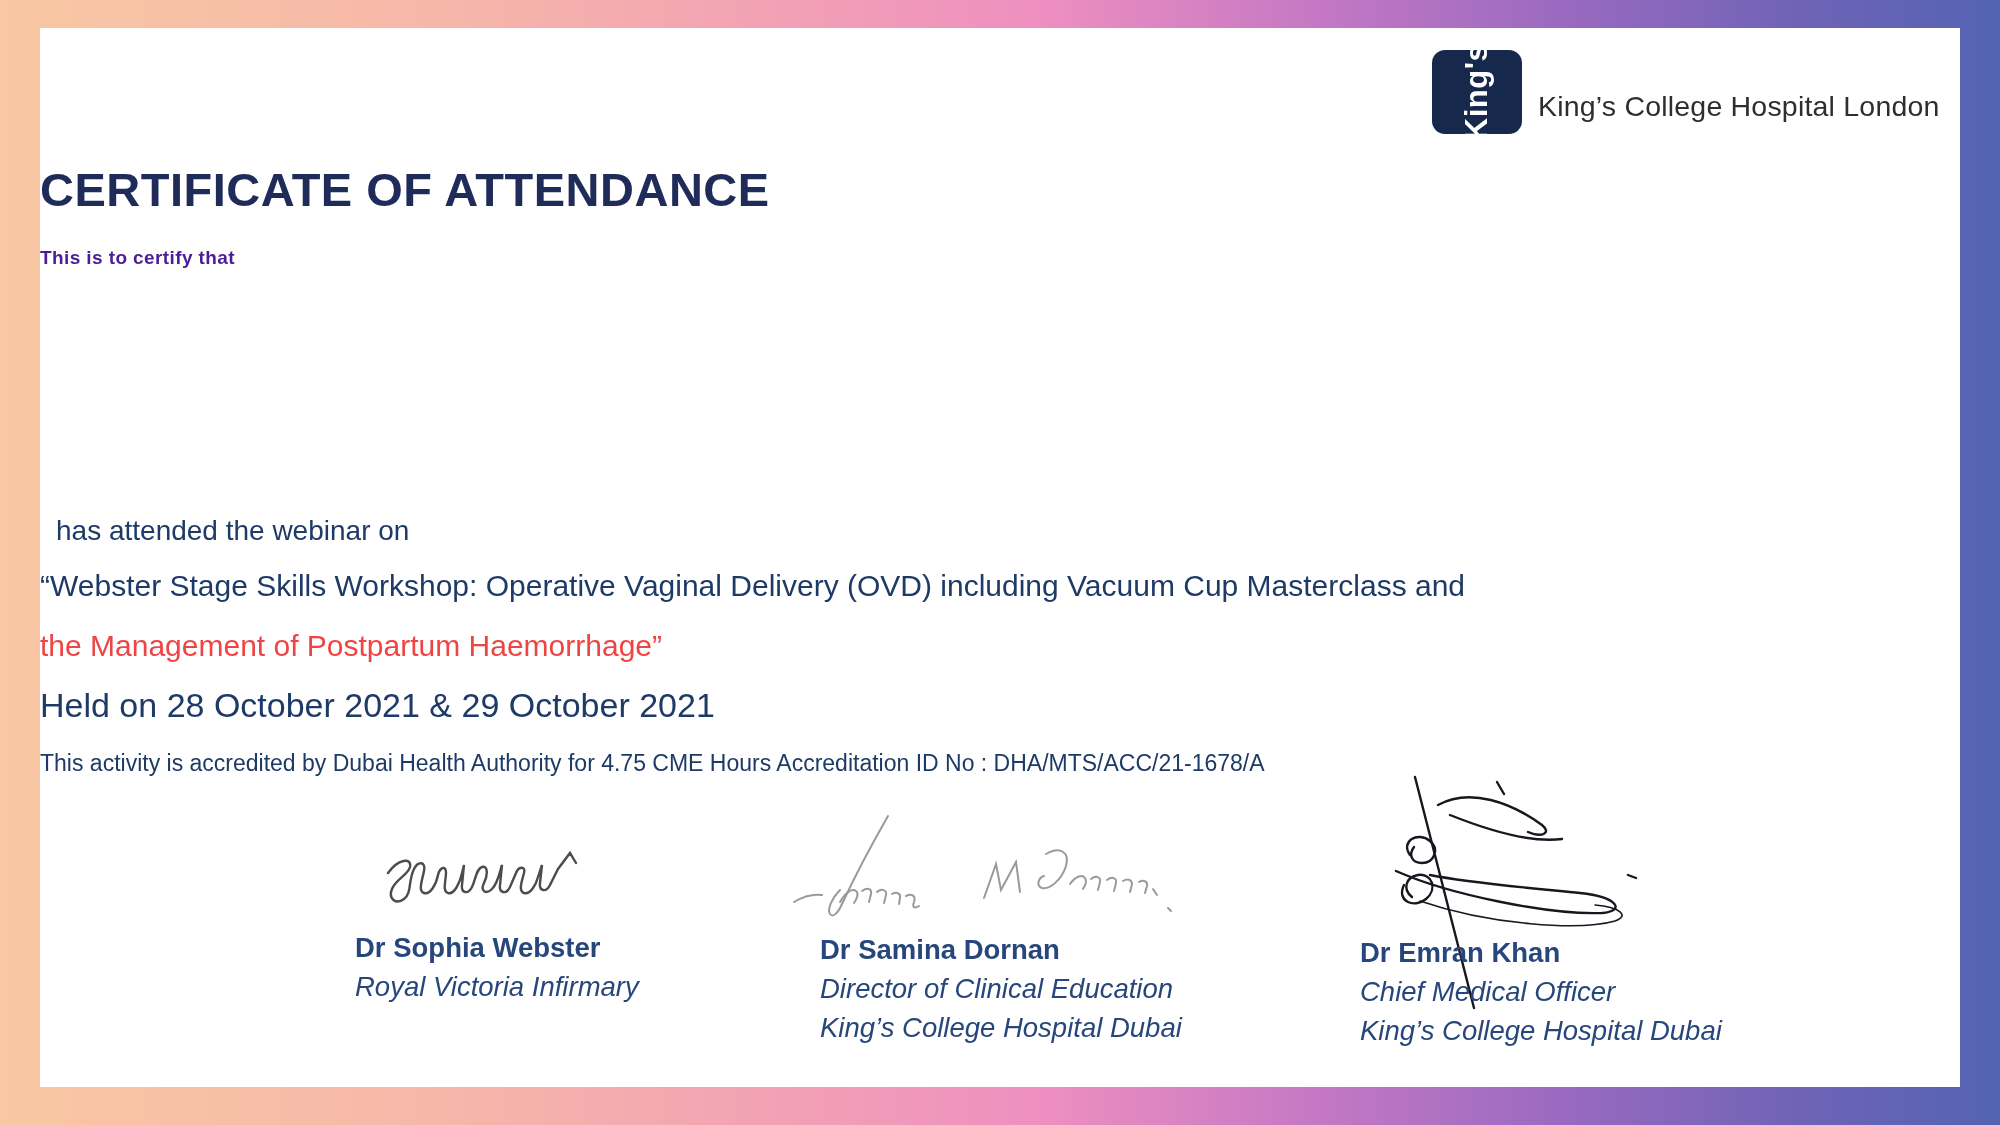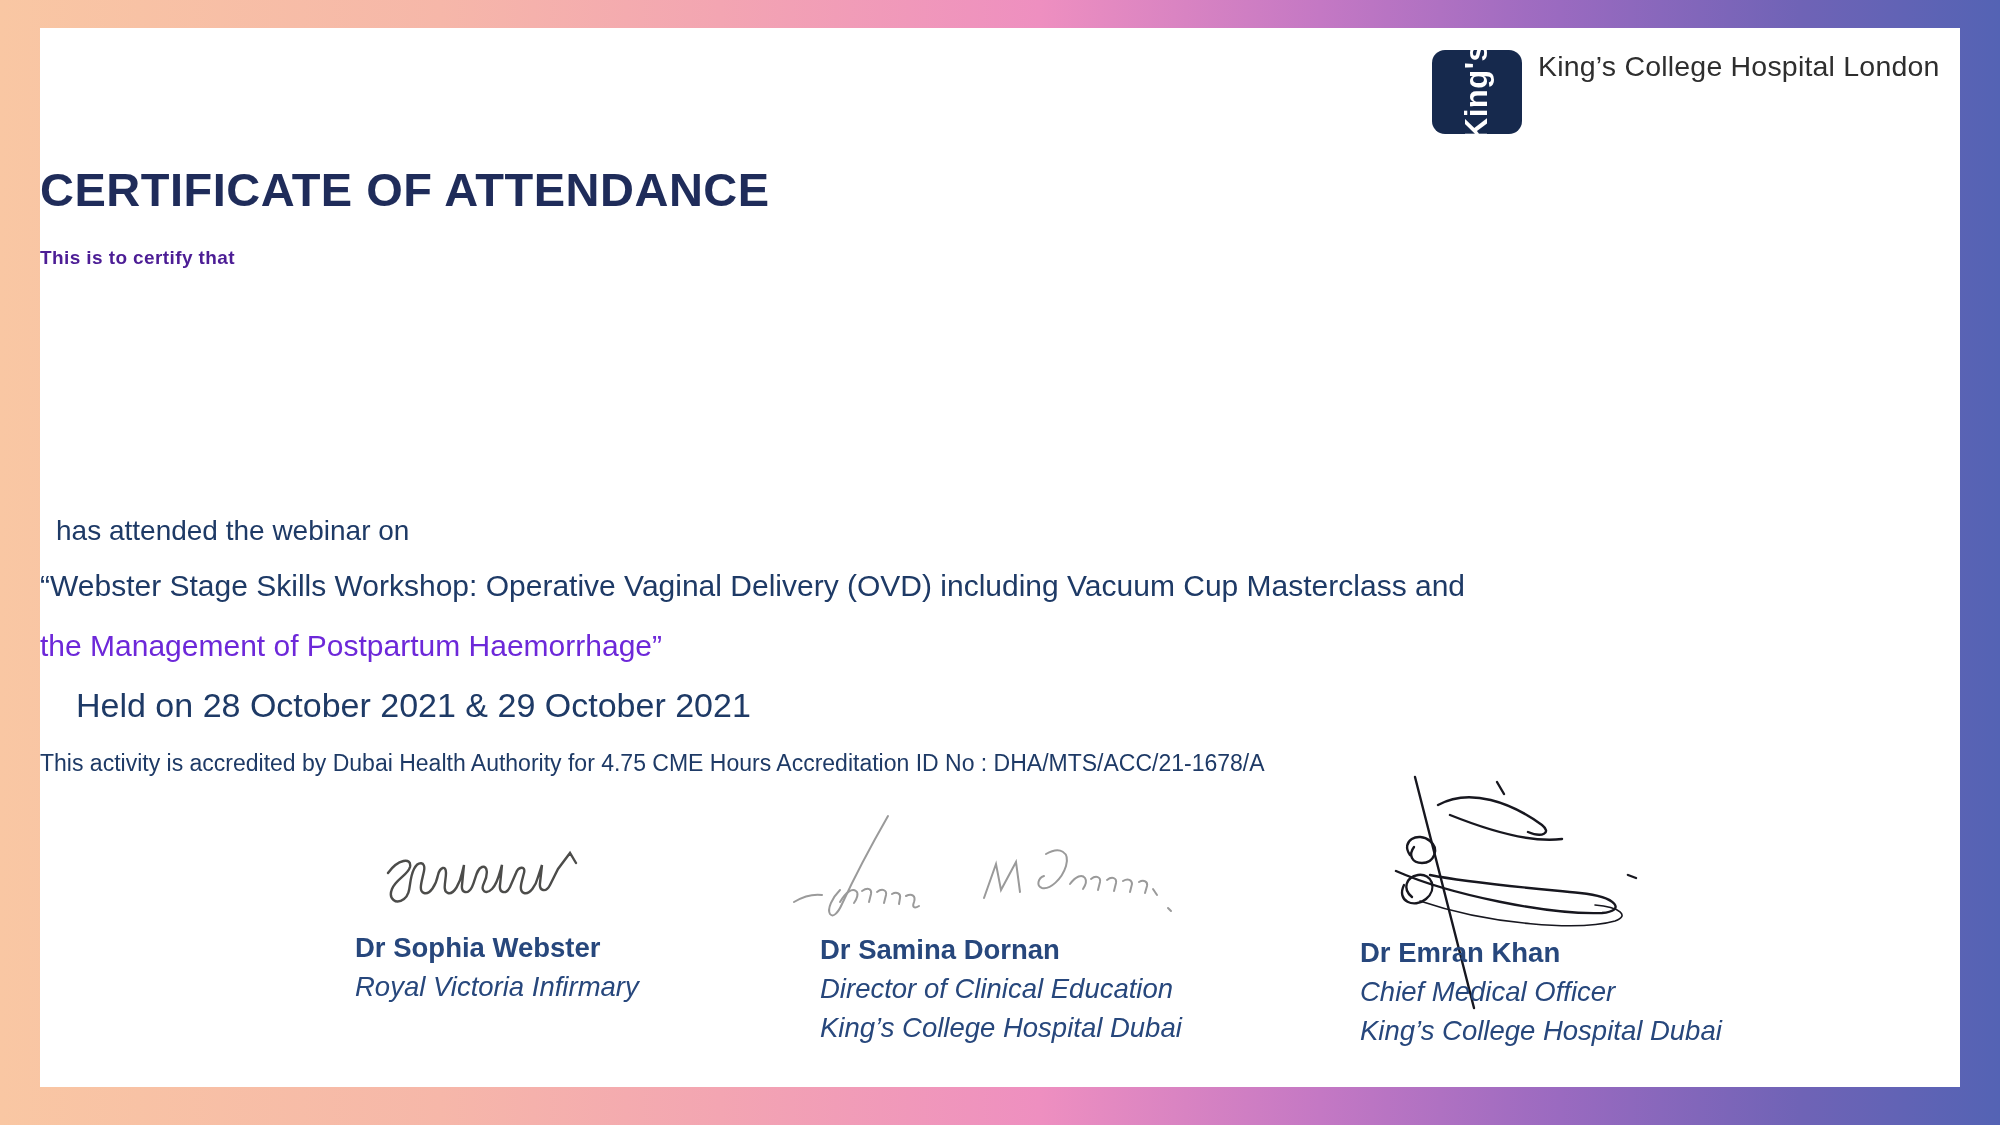--- a/index.html
+++ b/index.html
@@ -10,29 +10,29 @@
   .abs{position:absolute;}
   .center{left:0;right:0;text-align:left;}
 
   
   .logo-row{display:flex;align-items:flex-start;}
   .logo-square{width:90px;height:84px;background:#16294d;border-radius:13px;position:relative;flex:0 0 auto;}
   .logo-square span{position:absolute;left:50%;top:50%;transform:translate(-50%,-50%) rotate(-90deg);
         color:#ffffff;font-size:31px;font-weight:600;letter-spacing:0.5px;white-space:nowrap;}
   .logo-text{margin-left:16px;color:#333333;}
   .logo-arabic{font-family:"DejaVu Sans",sans-serif;font-size:27px;line-height:34px;color:#3a3a3a;}
-  .logo-english{font-size:28.5px;line-height:32px;color:#2e2e2e;letter-spacing:0.2px;}
+  .logo-english{font-size:28.5px;line-height:32px;color:#2e2e2e;letter-spacing:0.2px;margin-top:40px;}
 
   .title{top:134px;font-size:47px;font-weight:bold;color:#1f2c5a;letter-spacing:0.5px;}
   .subtitle{top:219px;font-size:19px;font-weight:bold;color:#4c1d95;letter-spacing:0.4px;}
   .recipient{top:318px;font-size:80px;font-style:italic;color:#3d7cc0;letter-spacing:1px;}
   .attended{top:487px;font-size:28px;color:#1e3a66;padding-left:16px;}
   .quote1{top:541px;font-size:30px;color:#1e3a66;}
-  .quote2{top:601px;font-size:30px;color:#6d28d9;}
-  .held{top:658px;font-size:34px;color:#1e3a66;padding-left:36px;}
+  .quote2{top:601px;font-size:30px;color:#ef4444;}
+  .held{top:658px;font-size:34px;color:#1e3a66;}
   .accred{top:722px;font-size:23px;color:#1e3a66;}
 
   .sigblock{color:#27477c;font-size:27.5px;line-height:39px;white-space:nowrap;}
   .sigblock .sname{font-weight:bold;}
   .sigblock .stitle,.sigblock .sorg{font-style:italic;}
   svg{display:block;}
 </style>
 </head>
 <body>
 

